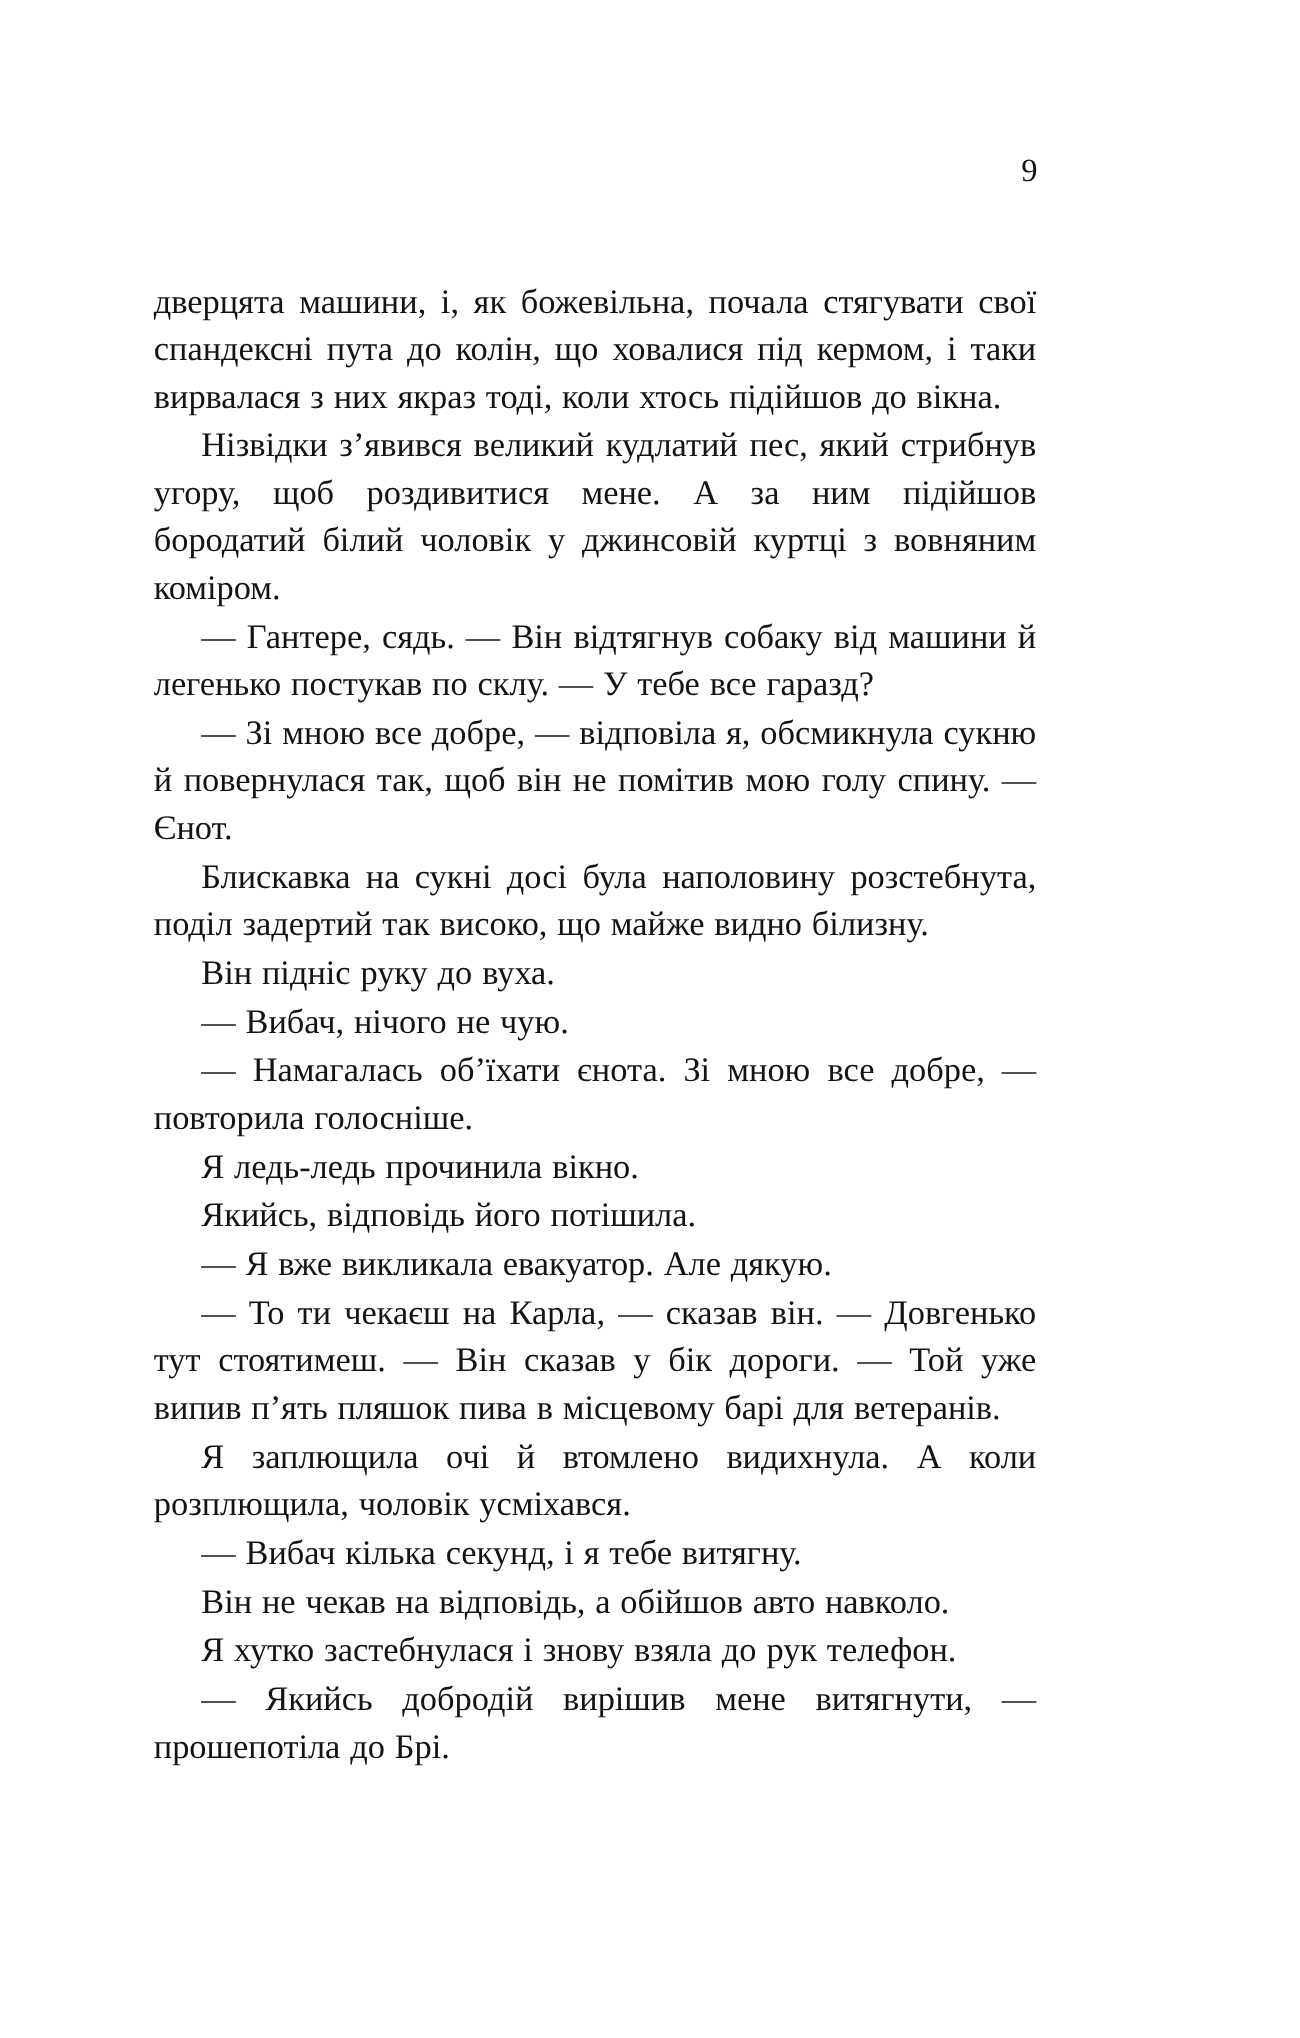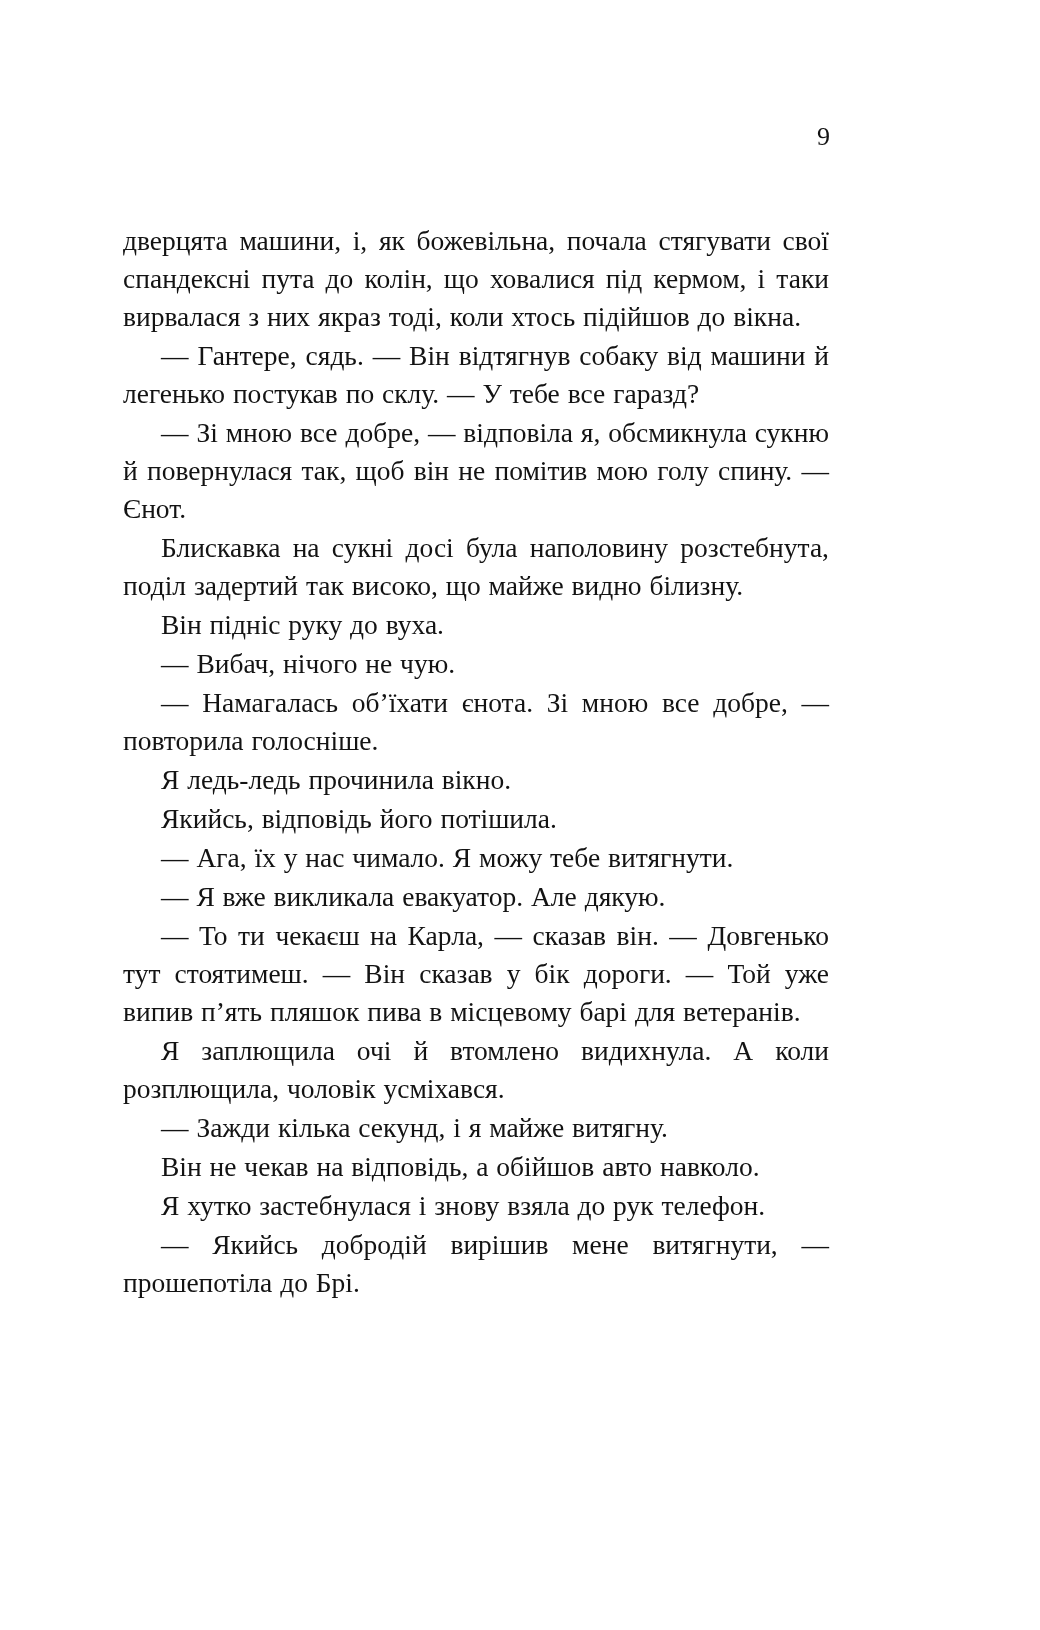--- a/index.html
+++ b/index.html
@@ -42,30 +42,30 @@
   }
 </style>
 </head>
 <body>
 
 <div class="page">
   <div class="page-number">9</div>
 
   <div class="text-block">
     <p class="continuation">дверцята машини, і, як божевільна, почала стягувати свої спандексні пута до колін, що ховалися під кермом, і таки вирвалася з них якраз тоді, коли хтось підійшов до вікна.</p>
+    <p>Нізвідки з’явився великий кудлатий пес, який стрибнув угору, щоб роздивитися мене. А за ним підійшов бородатий білий чоловік у джинсовій куртці з вовняним коміром.</p>
     <p>— Гантере, сядь. — Він відтягнув собаку від машини й легенько постукав по склу. — У тебе все гаразд?</p>
     <p>— Зі мною все добре, — відповіла я, обсмикнула сукню й повернулася так, щоб він не помітив мою голу спину. — Єнот.</p>
     <p>Блискавка на сукні досі була наполовину розстебнута, поділ задертий так високо, що майже видно білизну.</p>
     <p>Він підніс руку до вуха.</p>
     <p>— Вибач, нічого не чую.</p>
     <p>— Намагалась об’їхати єнота. Зі мною все добре, — повторила голосніше.</p>
     <p>Я ледь-ледь прочинила вікно.</p>
     <p>Якийсь, відповідь його потішила.</p>
-    <p>— Ага, їх у нас чимало. Я можу тебе витягнути.</p>
     <p>— Я вже викликала евакуатор. Але дякую.</p>
     <p>— То ти чекаєш на Карла, — сказав він. — Довгенько тут стоятимеш. — Він сказав у бік дороги. — Той уже випив п’ять пляшок пива в місцевому барі для ветеранів.</p>
     <p>Я заплющила очі й втомлено видихнула. А коли розплющила, чоловік усміхався.</p>
-    <p>— Зажди кілька секунд, і я майже витягну.</p>
+    <p>— Вибач кілька секунд, і я тебе витягну.</p>
     <p>Він не чекав на відповідь, а обійшов авто навколо.</p>
     <p>Я хутко застебнулася і знову взяла до рук телефон.</p>
     <p>— Якийсь добродій вирішив мене витягнути, — прошепотіла до Брі.</p>
   </div>
 </div>
 
 </body></html>

